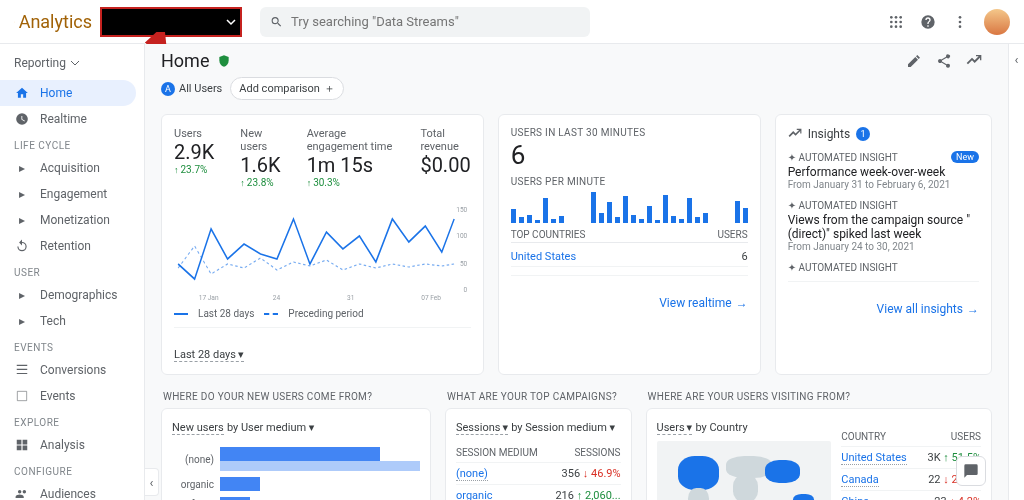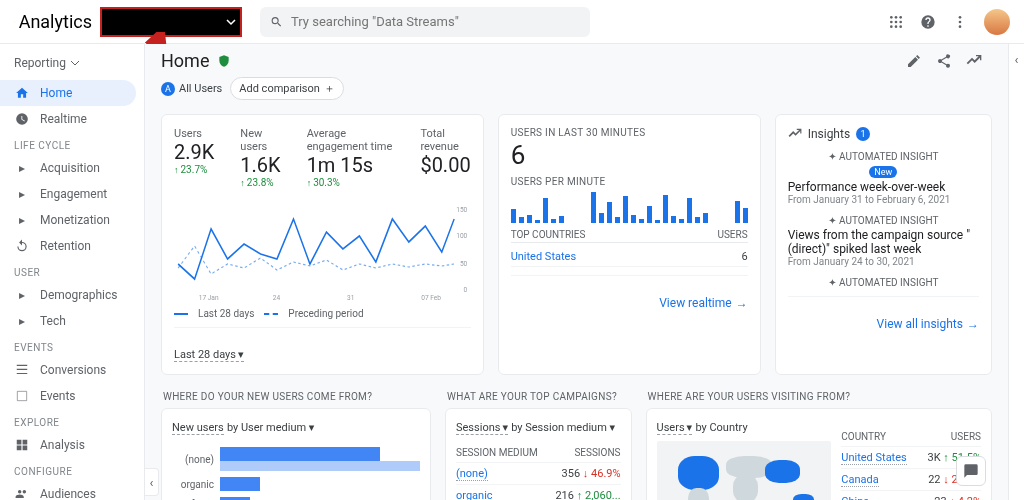--- a/index.html
+++ b/index.html
@@ -2,21 +2,21 @@
 <html><head>
 <meta charset="utf-8">
 <style>
 * { margin:0; padding:0; box-sizing:border-box; font-family:Roboto,Arial,sans-serif; }
 body { background:#fff; width:1024px; height:500px; overflow:hidden; color:#3c4043; font-size:13px; }
 
 
 .topbar { height:44px; display:flex; align-items:center; padding:0 14px; border-bottom:1px solid #e8eaed; }
 .logo { display:flex; align-items:center; gap:4px; width:78px;}
 .logo-icon { width:18px; height:18px; }
-.logo-text { font-size:18px; color:#000000; }
+.logo-text { font-size:18px; color:#a16207; }
 .prop-pick { width:142px; height:30px; background:#000; border:2px solid #c5221f; margin-left:8px; position:relative; display:flex; align-items:center; justify-content:flex-end; padding-right:4px;}
 .prop-pick svg { fill:#fff; }
 .arrow-annot { position:absolute; left:140px; top:32px; pointer-events:none; }
 .search { flex:0 0 330px; height:30px; background:#f1f3f4; border-radius:6px; margin-left:18px; display:flex; align-items:center; padding:0 10px; gap:8px; color:#5f6368; }
 .search input { border:none; background:transparent; outline:none; font-size:13px; width:100%; color:#5f6368;}
 .top-right { margin-left:auto; display:flex; align-items:center; gap:16px; color:#5f6368; }
 .avatar { width:26px; height:26px; border-radius:50%; background:linear-gradient(#f4c78a,#d97742); }
 .grid-icon { width:16px; height:16px; }
 
 
@@ -64,21 +64,21 @@
 .spark div { width:5px; background:#1a73e8;}
 .rt-table { font-size:11px; border-top:1px solid #e8eaed; padding-top:4px;}
 .rt-row { display:flex; justify-content:space-between; padding:3px 0; border-bottom:1px solid #f1f3f4; color:#1a73e8;}
 .rt-row span:last-child{color:#3c4043;}
 .rt-head { display:flex; justify-content:space-between; color:#5f6368; font-size:10px; padding:2px 0;}
 
 .insights .in-head { display:flex; align-items:center; gap:6px; font-size:12px;}
 .badge { background:#1a73e8; color:#fff; border-radius:50%; width:14px; height:14px; font-size:9px; display:flex; align-items:center;justify-content:center;}
 .newpill{ background:#1a73e8; color:#fff; font-size:9px; border-radius:8px; padding:1px 5px;}
 .insight-b { margin-top:10px; }
-.insight-b .auto { font-size:10px; color:#5f6368; display:flex; align-items:center; gap:4px; justify-content:space-between;flex-direction:column;}
+.insight-b .auto { font-size:10px; color:#5f6368; display:flex; align-items:center; gap:4px; justify-content:space-between;}
 .insight-b .title { font-size:12px; color:#202124; margin-top:2px;}
 .insight-b .date { font-size:10px; color:#80868b;}
 
 .section-row { display:flex; gap:14px; padding:0 16px;}
 .section-col { flex:1; }
 .section-q { font-size:10px; letter-spacing:.3px; color:#5f6368; padding:6px 2px;}
 .mini-card { background:#fff; border:1px solid #e8eaed; border-radius:6px; padding:10px;}
 .sel { font-size:11px; color:#3c4043; border-bottom:1px dashed #9aa0a6; display:inline-flex; align-items:center; gap:2px; cursor:pointer;}
 .hbar { margin-top:12px; font-size:10px;}
 .hbar-row { display:flex; align-items:center; gap:6px; margin:6px 0;}

